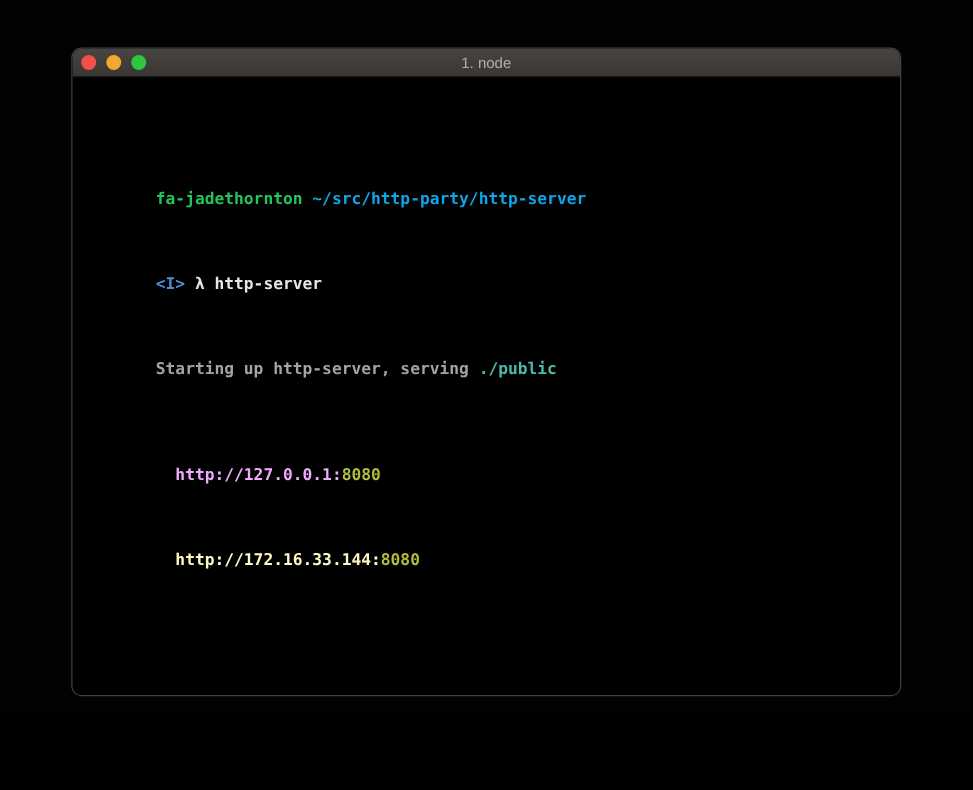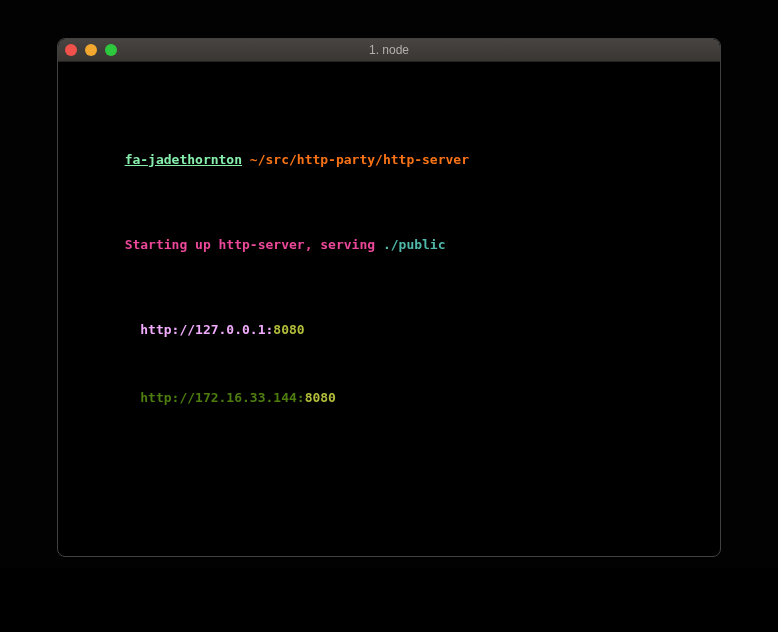--- a/index.html
+++ b/index.html
@@ -85,35 +85,38 @@
         <span class="light" style="background-color: rgb(240, 81, 74);"></span>
         <span class="light" style="background-color: rgb(242, 167, 46);"></span>
         <span class="light" style="background-color: rgb(46, 200, 62);"></span>
       </div>
       <div class="title">1. node</div>
     </div>
 
     <div class="content">
 
       <div class="line">
-        <span style="color: #86efac; text-decoration: underline;">fa-jadethornton</span><span style="color: #f97316;"> ~/src/http-party/http-server</span>
+        <span style="color: #22c55e;">fa-jadethornton</span><span style="color: #0ea5e9;"> ~/src/http-party/http-server</span>
       </div>
 
+      <div class="line">
+        <span style="color: rgb(78, 143, 213);">&lt;I&gt;</span><span style="color: rgb(230, 230, 228);"> λ http-server</span>
+      </div>
 
       <div class="line">
-        <span style="color: #ec4899;">Starting up http-server, serving </span><span style="color: rgb(79, 184, 168);">./public</span>
+        <span style="color: #a3a3a3;">Starting up http-server, serving </span><span style="color: rgb(79, 184, 168);">./public</span>
       </div>
 
 
       <div class="line">
         <span style="color: #f0abfc;">  http://127.0.0.1:</span><span style="color: rgb(178, 189, 58);">8080</span>
       </div>
 
       <div class="line">
-        <span style="color: #4d7c0f;">  http://172.16.33.144:</span><span style="color: rgb(178, 189, 58);">8080</span>
+        <span style="color: #fef9c3;">  http://172.16.33.144:</span><span style="color: rgb(178, 189, 58);">8080</span>
       </div>
 
       <div class="line">
         
       </div>
 
       
 
       
 

